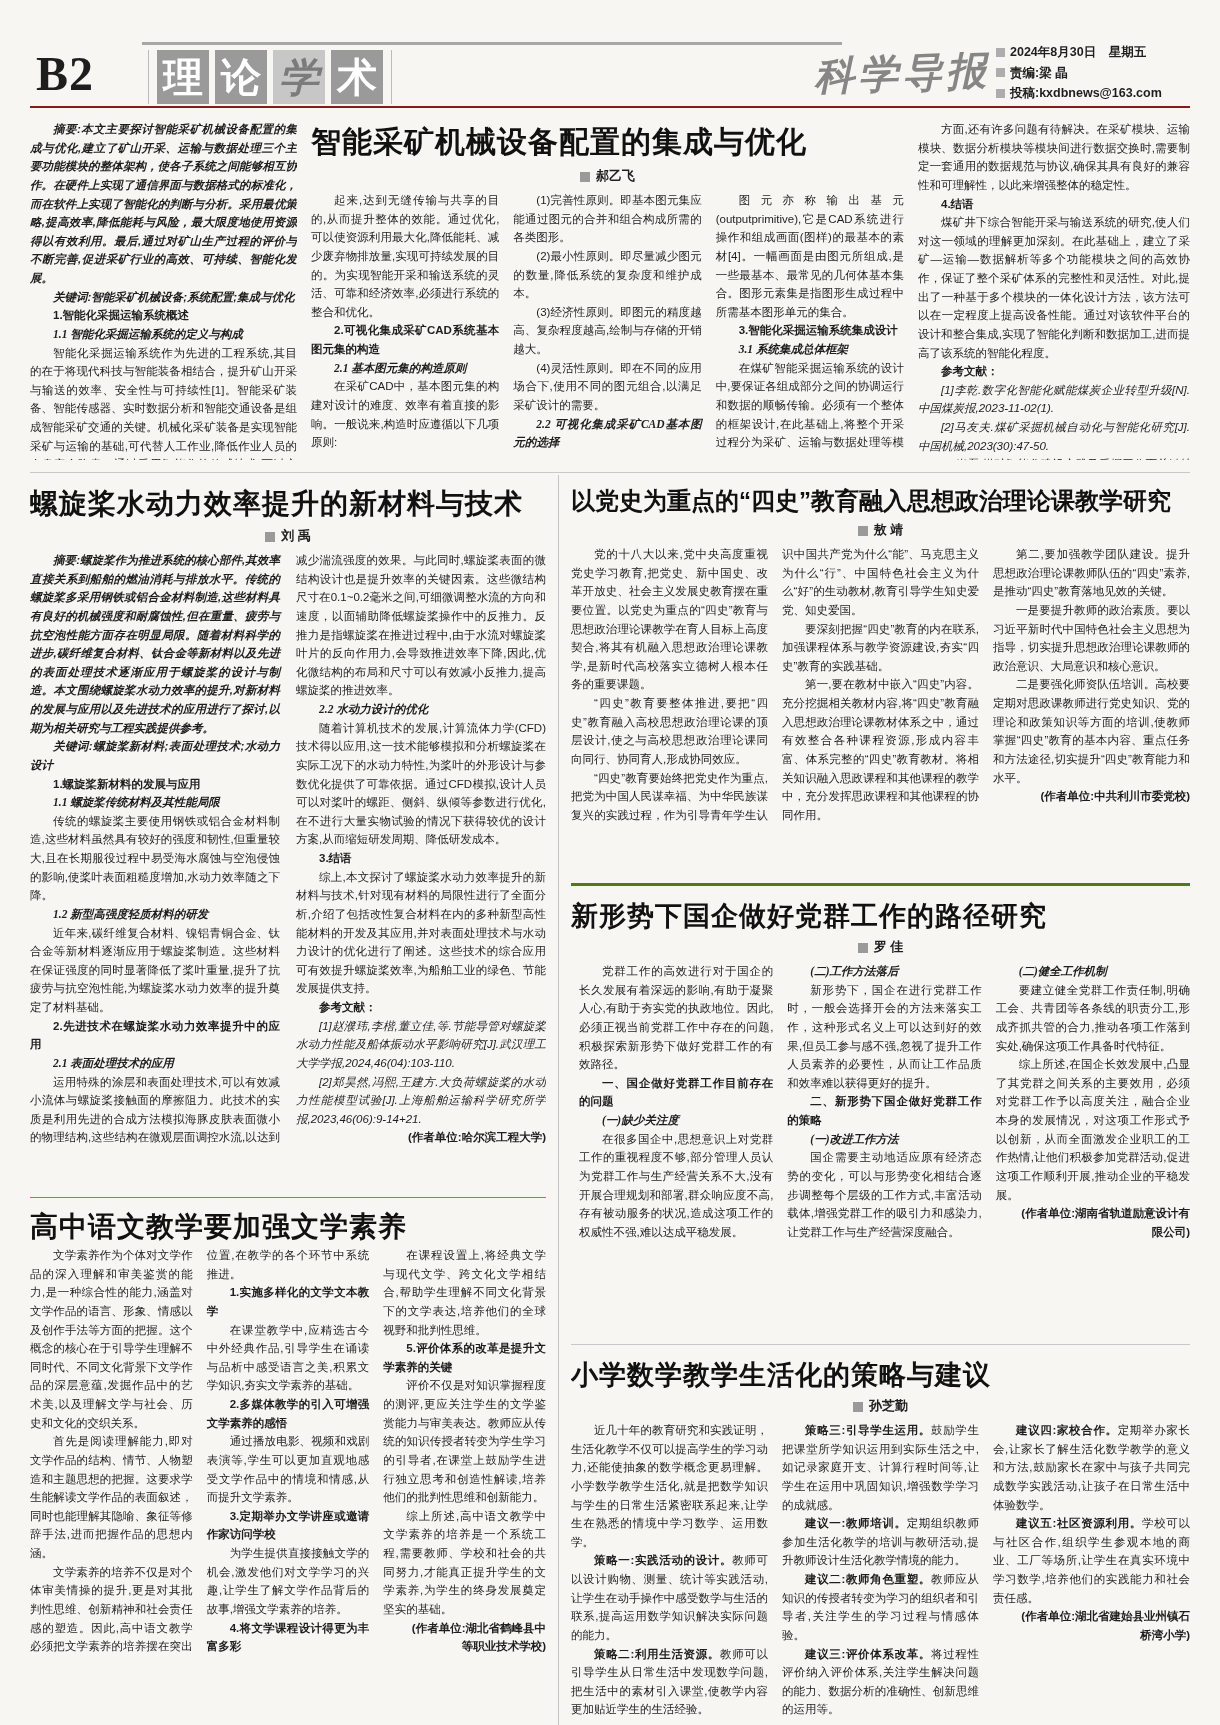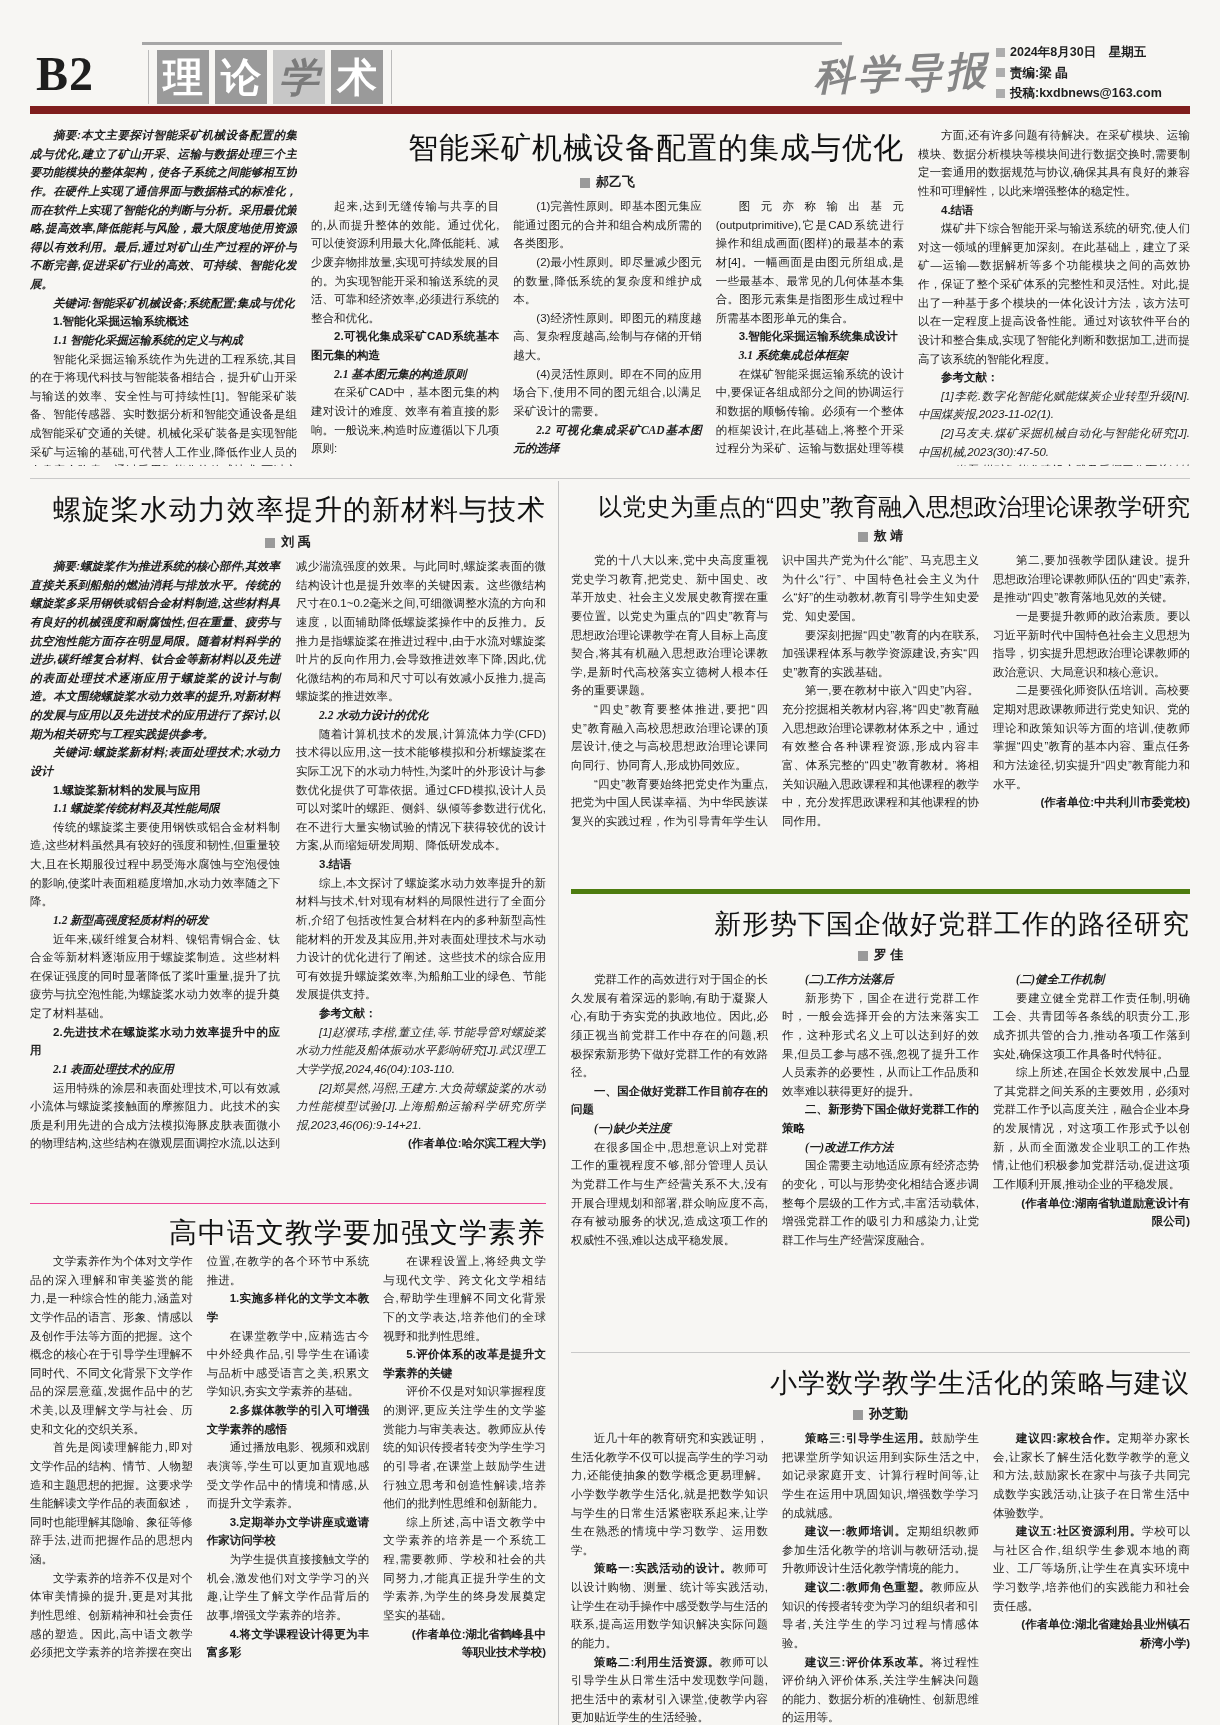--- a/index.html
+++ b/index.html
@@ -1,37 +1,37 @@
 <!DOCTYPE html>
 <html><head>
 <meta charset="utf-8">
 <style>
   html,body{margin:0;padding:0;}
   body{width:1220px;min-height:1725px;background:#f7f6f3;color:#1e1e1e;
        font-family:"Liberation Sans","DejaVu Sans",sans-serif;}
   .page{width:1160px;margin:0 auto;padding-top:28px;}
 
   
-  .header{position:relative;height:78px;border-bottom:8px solid #7f1d1d;margin-bottom:4px;}
+  .header{position:relative;height:78px;border-bottom:2px solid #7f1d1d;margin-bottom:4px;}
   .hdr-line{position:absolute;left:112px;top:14px;width:700px;height:3px;background:#a6a6a6;}
   .edition{position:absolute;left:6px;top:18px;font-family:"Liberation Serif","DejaVu Serif",serif;
            font-size:48px;font-weight:bold;letter-spacing:1px;}
   .blocks{position:absolute;left:118px;top:22px;display:flex;gap:6px;
           border-left:1px solid #bbb;border-right:1px solid #bbb;padding:0 8px;}
   .blk{width:52px;height:54px;background:#9a9a9a;color:#fff;font-size:40px;font-weight:bold;
        display:flex;align-items:center;justify-content:center;}
   .blk.light{background:#c7c7c7;color:#7b7b7b;font-style:italic;font-family:"Liberation Serif",serif;}
   .masthead{position:absolute;right:200px;top:18px;color:#868686;font-size:40px;font-weight:bold;
             font-style:italic;font-family:"Liberation Serif","DejaVu Serif",serif;letter-spacing:4px;transform:rotate(-2deg);}
   .hdr-info{position:absolute;right:4px;top:14px;width:190px;font-size:12.5px;font-weight:bold;line-height:1.65;}
   .hdr-info .row{display:flex;align-items:center;gap:5px;white-space:nowrap;}
   .sq{display:inline-block;width:9px;height:9px;background:#adadad;flex:0 0 auto;}
 
   
-  .a-title{font-weight:normal;text-align:right;letter-spacing:1px;color:#111;}
+  .a-title{font-weight:bold;text-align:left;letter-spacing:1px;color:#111;}
   .byline{text-align:center;font-size:13px;margin:4px 0 6px 0;font-weight:bold;}
   .byline .sq{width:10px;height:10px;background:#9a9a9a;margin-right:6px;vertical-align:middle;}
   .body{font-size:11.5px;line-height:1.62;text-align:justify;overflow:hidden;}
   .body p{margin:0;text-indent:2em;}
   .t-abs,.t-kw{font-style:italic;font-weight:600;}
   .t-h1{font-weight:bold;font-style:normal;}
   .t-h2{font-weight:bold;font-style:italic;font-family:Liberation Serif, serif;}
   .t-ref{font-style:italic;}
   .t-aff{text-align:right;font-weight:bold;text-indent:0;}
   .t-lead b{font-weight:bold;}
@@ -47,26 +47,26 @@
   .lower{display:flex;margin-top:2px;}
   .left-rail{width:516px;padding-right:12px;border-right:1px solid #c4c4c4;}
   .right-rail{flex:1;padding-left:12px;}
   .art{overflow:hidden;}
   .a2{height:712px;border-bottom:1px solid #ec4899;padding-top:10px;}
   .a2 .a-title{font-size:28px;}
   .a2 .body{column-count:2;column-gap:16px;height:628px;}
   .a5{height:538px;padding-top:10px;}
   .a5 .a-title{font-size:28px;}
   .a5 .body{column-count:3;column-gap:14px;height:456px;}
-  .a3{height:398px;border-bottom:5px solid #4d7c0f;padding-top:10px;}
+  .a3{height:398px;border-bottom:3px solid #4d7c0f;padding-top:10px;}
   .a3 .a-title{font-size:24px;letter-spacing:0;}
   .a3 .body{column-count:3;column-gap:14px;height:322px;}
   .a4{height:446px;border-bottom:1px solid #c9c9c9;padding-top:12px;}
   .a4 .a-title{font-size:27px;}
-  .a4 .body{column-count:3;column-gap:14px;height:360px;}
+  .a4 .body{column-count:3;column-gap:14px;height:360px;margin-left:8px;}
   .a6{height:408px;padding-top:12px;}
   .a6 .a-title{font-size:27px;}
   .a6 .body{column-count:3;column-gap:14px;height:322px;}
 </style>
 </head>
 <body>
 
 <div class="page">
 
   <div class="header">

